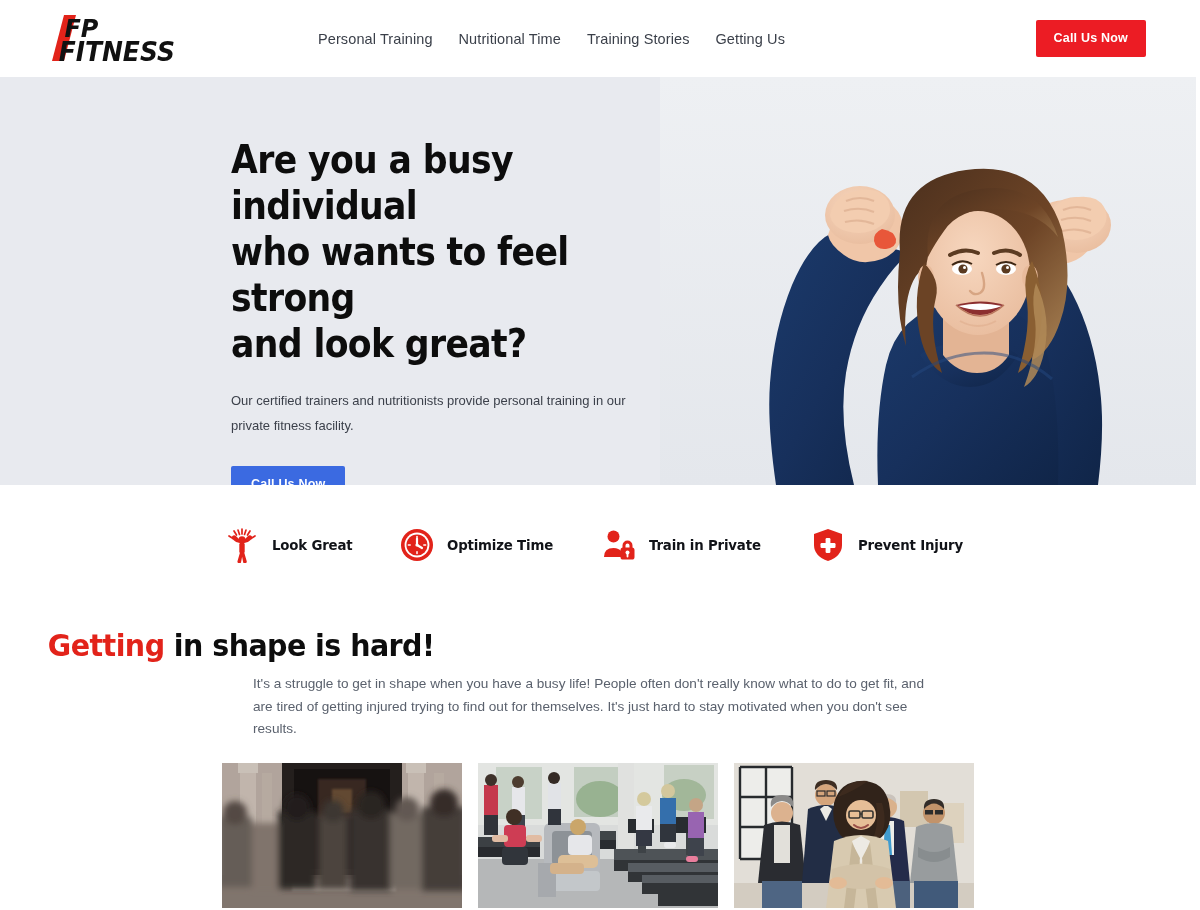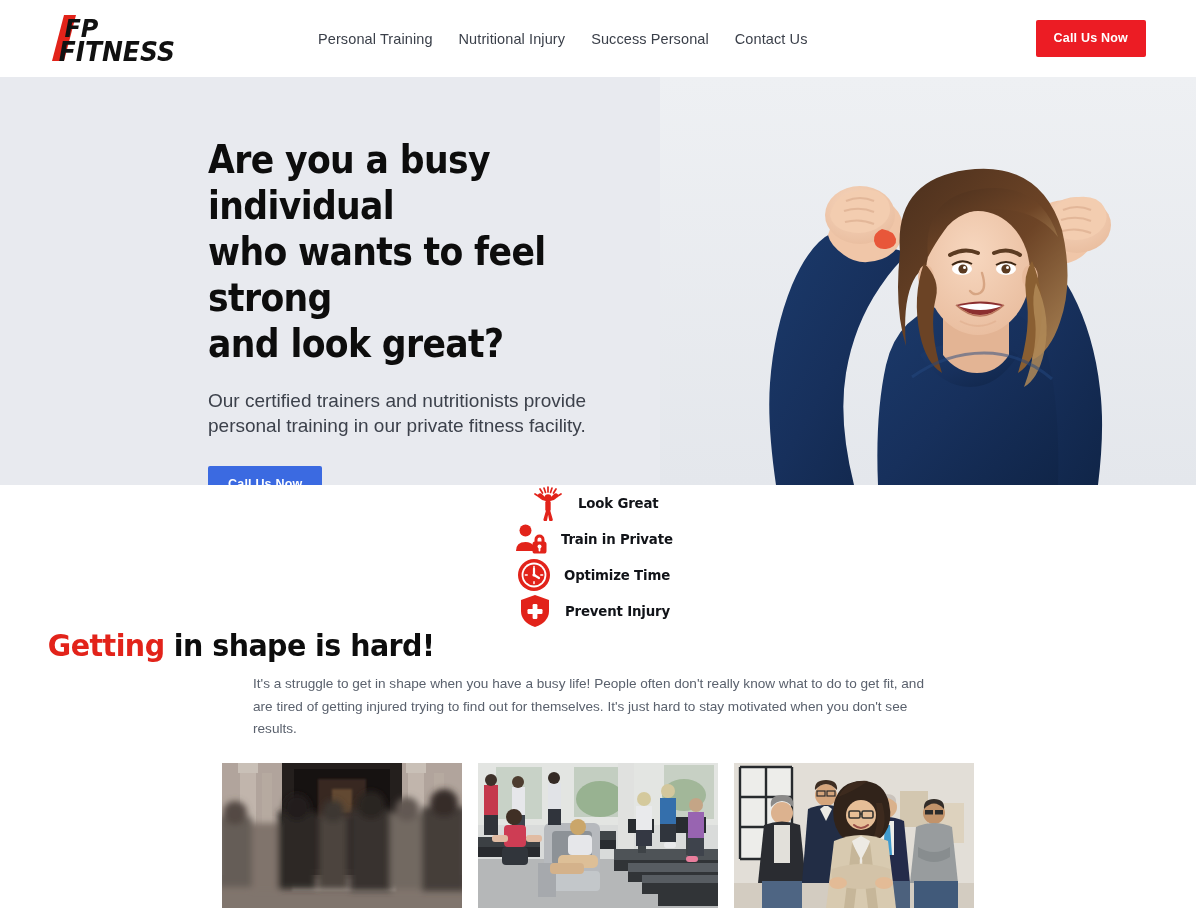--- a/index.html
+++ b/index.html
@@ -31,46 +31,46 @@
     font-size:12.5px; font-weight:700; letter-spacing:.2px;
     padding:0 18px; height:37px; line-height:37px; border-radius:2px;
     cursor:pointer; white-space:nowrap;
   }
 
   
   .hero {
     position:relative; height:408px; background:#e8eaef; overflow:hidden;
   }
   .hero-inner { position:relative; width:1200px; height:408px; }
-  .hero-copy { position:absolute; left:208px; top:60px; width:430px; }
+  .hero-copy { position:absolute; left:231px; top:60px; width:430px; }
   .hero-h1 {
     font-family:"DejaVu Sans", sans-serif;
     font-weight:700; font-size:38.5px; line-height:46px;
     letter-spacing:-0.7px; color:#0d0d0d;
     transform:scaleX(0.9); transform-origin:left center;
   }
   .hero-sub {
-    margin-top:21px; font-size:19px; line-height:25px; color:#3c414b;
+    margin-top:21px; font-size:13px; line-height:25px; color:#3c414b;
     max-width:432px;
   }
   .hero-cta {
     margin-top:28px; display:inline-block; background:#3b6ae1; color:#fff;
     border:none; font-size:12.5px; font-weight:700; letter-spacing:.2px;
     padding:0 20px; height:36px; line-height:36px; border-radius:2px;
     cursor:pointer;
   }
 
   
   .hero-photo { position:absolute; left:660px; top:0; width:540px; height:408px; }
   .hero-photo svg { display:block; }
 
   
   .features {
     background:#fff; height:120px; display:flex; align-items:center;
-    padding:0 224px; justify-content:space-between;flex-direction:column;
+    padding:0 224px; justify-content:space-between;
   }
   .feature { display:flex; align-items:center; gap:12px; }
   .feature-ico { width:36px; height:36px; flex:0 0 36px; }
   .feature-ico svg { display:block; }
   .feature-label {
     font-family:"DejaVu Sans", sans-serif;
     font-size:14.5px; font-weight:700; color:#111318; letter-spacing:-.2px;
     transform:scaleX(0.92); transform-origin:left center; white-space:nowrap;
   }
 
@@ -107,23 +107,23 @@
       <svg width="150" height="56" viewBox="0 0 150 56">
         <polygon points="14,4 26,4 14,50 2,50" fill="#e2231a"></polygon>
         <text x="15" y="26" font-family="DejaVu Sans, sans-serif" font-size="25" font-weight="bold" font-style="italic" fill="#111111" transform="scale(0.96,1)">FP</text>
         <text x="9" y="50" font-family="DejaVu Sans, sans-serif" font-size="26" font-weight="bold" font-style="italic" fill="#111111" transform="scale(0.96,1)">FITNESS</text>
       </svg>
 
     </div>
 
     <nav class="nav">
       <a href="#">Personal Training</a>
-      <a href="#">Nutritional Injury</a>
-      <a href="#">Success Personal</a>
-      <a href="#">Contact Us</a>
+      <a href="#">Nutritional Time</a>
+      <a href="#">Training Stories</a>
+      <a href="#">Getting Us</a>
     </nav>
 
     <button class="header-cta">Call Us Now</button>
   </div>
 
   <section class="hero">
     <div class="hero-inner">
 
       <div class="hero-copy">
         <h1 class="hero-h1">
@@ -240,51 +240,51 @@
           <rect x="15.3" y="15.5" width="5.4" height="11" rx="2.1" fill="#e2231a"></rect>
           <path d="M16 25.5 l-2.6 9 a1.9 1.9 0 0 0 3.6 0.9 l1.1 -5.6 l1.1 5.6 a1.9 1.9 0 0 0 3.6 -0.9 l-2.6 -9z" fill="#e2231a"></path>
         </svg>
       </span>
       <span class="feature-label">Look Great</span>
     </div>
 
     <div class="feature">
       <span class="feature-ico">
         <svg width="36" height="36" viewBox="0 0 36 36">
-          <circle cx="12.5" cy="9.5" r="6" fill="#e2231a"></circle>
-          <path d="M3 30 q0 -9 9.5 -9 q5.5 0 8 3.6 l0 5.4 z" fill="#e2231a"></path>
-          <path d="M21.5 18.5 a5 5 0 0 1 10 0 l0 3 l-3 0 l0 -3 a2 2 0 0 0 -4 0 l0 3 l-3 0z" fill="#e2231a"></path>
-          <rect x="19.5" y="20.5" width="14" height="12" rx="2.6" fill="#e2231a"></rect>
-          <circle cx="26.5" cy="25.5" r="2" fill="#fff"></circle>
-          <rect x="25.6" y="26" width="1.8" height="4.4" rx="0.9" fill="#fff"></rect>
-        </svg>
-      </span>
-      <span class="feature-label">Train in Private</span>
-    </div>
-
-    <div class="feature">
-      <span class="feature-ico">
-        <svg width="36" height="36" viewBox="0 0 36 36">
           <circle cx="18" cy="18" r="16" fill="#e2231a"></circle>
           <circle cx="18" cy="18" r="12.4" fill="#fff"></circle>
           <circle cx="18" cy="18" r="10.6" fill="#e2231a"></circle>
           <g stroke="#fff" stroke-width="1.5" stroke-linecap="round">
             <line x1="18" y1="9.4" x2="18" y2="11.2"></line>
             <line x1="18" y1="24.8" x2="18" y2="26.6"></line>
             <line x1="9.4" y1="18" x2="11.2" y2="18"></line>
             <line x1="24.8" y1="18" x2="26.6" y2="18"></line>
           </g>
           <g stroke="#fff" stroke-width="2.2" stroke-linecap="round">
             <line x1="18" y1="18" x2="18" y2="11.8"></line>
             <line x1="18" y1="18" x2="23" y2="21"></line>
           </g>
           <circle cx="18" cy="18" r="1.6" fill="#fff"></circle>
         </svg>
       </span>
       <span class="feature-label">Optimize Time</span>
+    </div>
+
+    <div class="feature">
+      <span class="feature-ico">
+        <svg width="36" height="36" viewBox="0 0 36 36">
+          <circle cx="12.5" cy="9.5" r="6" fill="#e2231a"></circle>
+          <path d="M3 30 q0 -9 9.5 -9 q5.5 0 8 3.6 l0 5.4 z" fill="#e2231a"></path>
+          <path d="M21.5 18.5 a5 5 0 0 1 10 0 l0 3 l-3 0 l0 -3 a2 2 0 0 0 -4 0 l0 3 l-3 0z" fill="#e2231a"></path>
+          <rect x="19.5" y="20.5" width="14" height="12" rx="2.6" fill="#e2231a"></rect>
+          <circle cx="26.5" cy="25.5" r="2" fill="#fff"></circle>
+          <rect x="25.6" y="26" width="1.8" height="4.4" rx="0.9" fill="#fff"></rect>
+        </svg>
+      </span>
+      <span class="feature-label">Train in Private</span>
     </div>
 
     <div class="feature">
       <span class="feature-ico">
         <svg width="36" height="36" viewBox="0 0 36 36">
           <path d="M18 2 L32 7 l0 11 q0 11 -14 16 q-14 -5 -14 -16 l0 -11z" fill="#e2231a"></path>
           <rect x="15.6" y="11" width="4.8" height="15" rx="1.2" fill="#fff"></rect>
           <rect x="10.5" y="16.1" width="15" height="4.8" rx="1.2" fill="#fff"></rect>
         </svg>
       </span>

